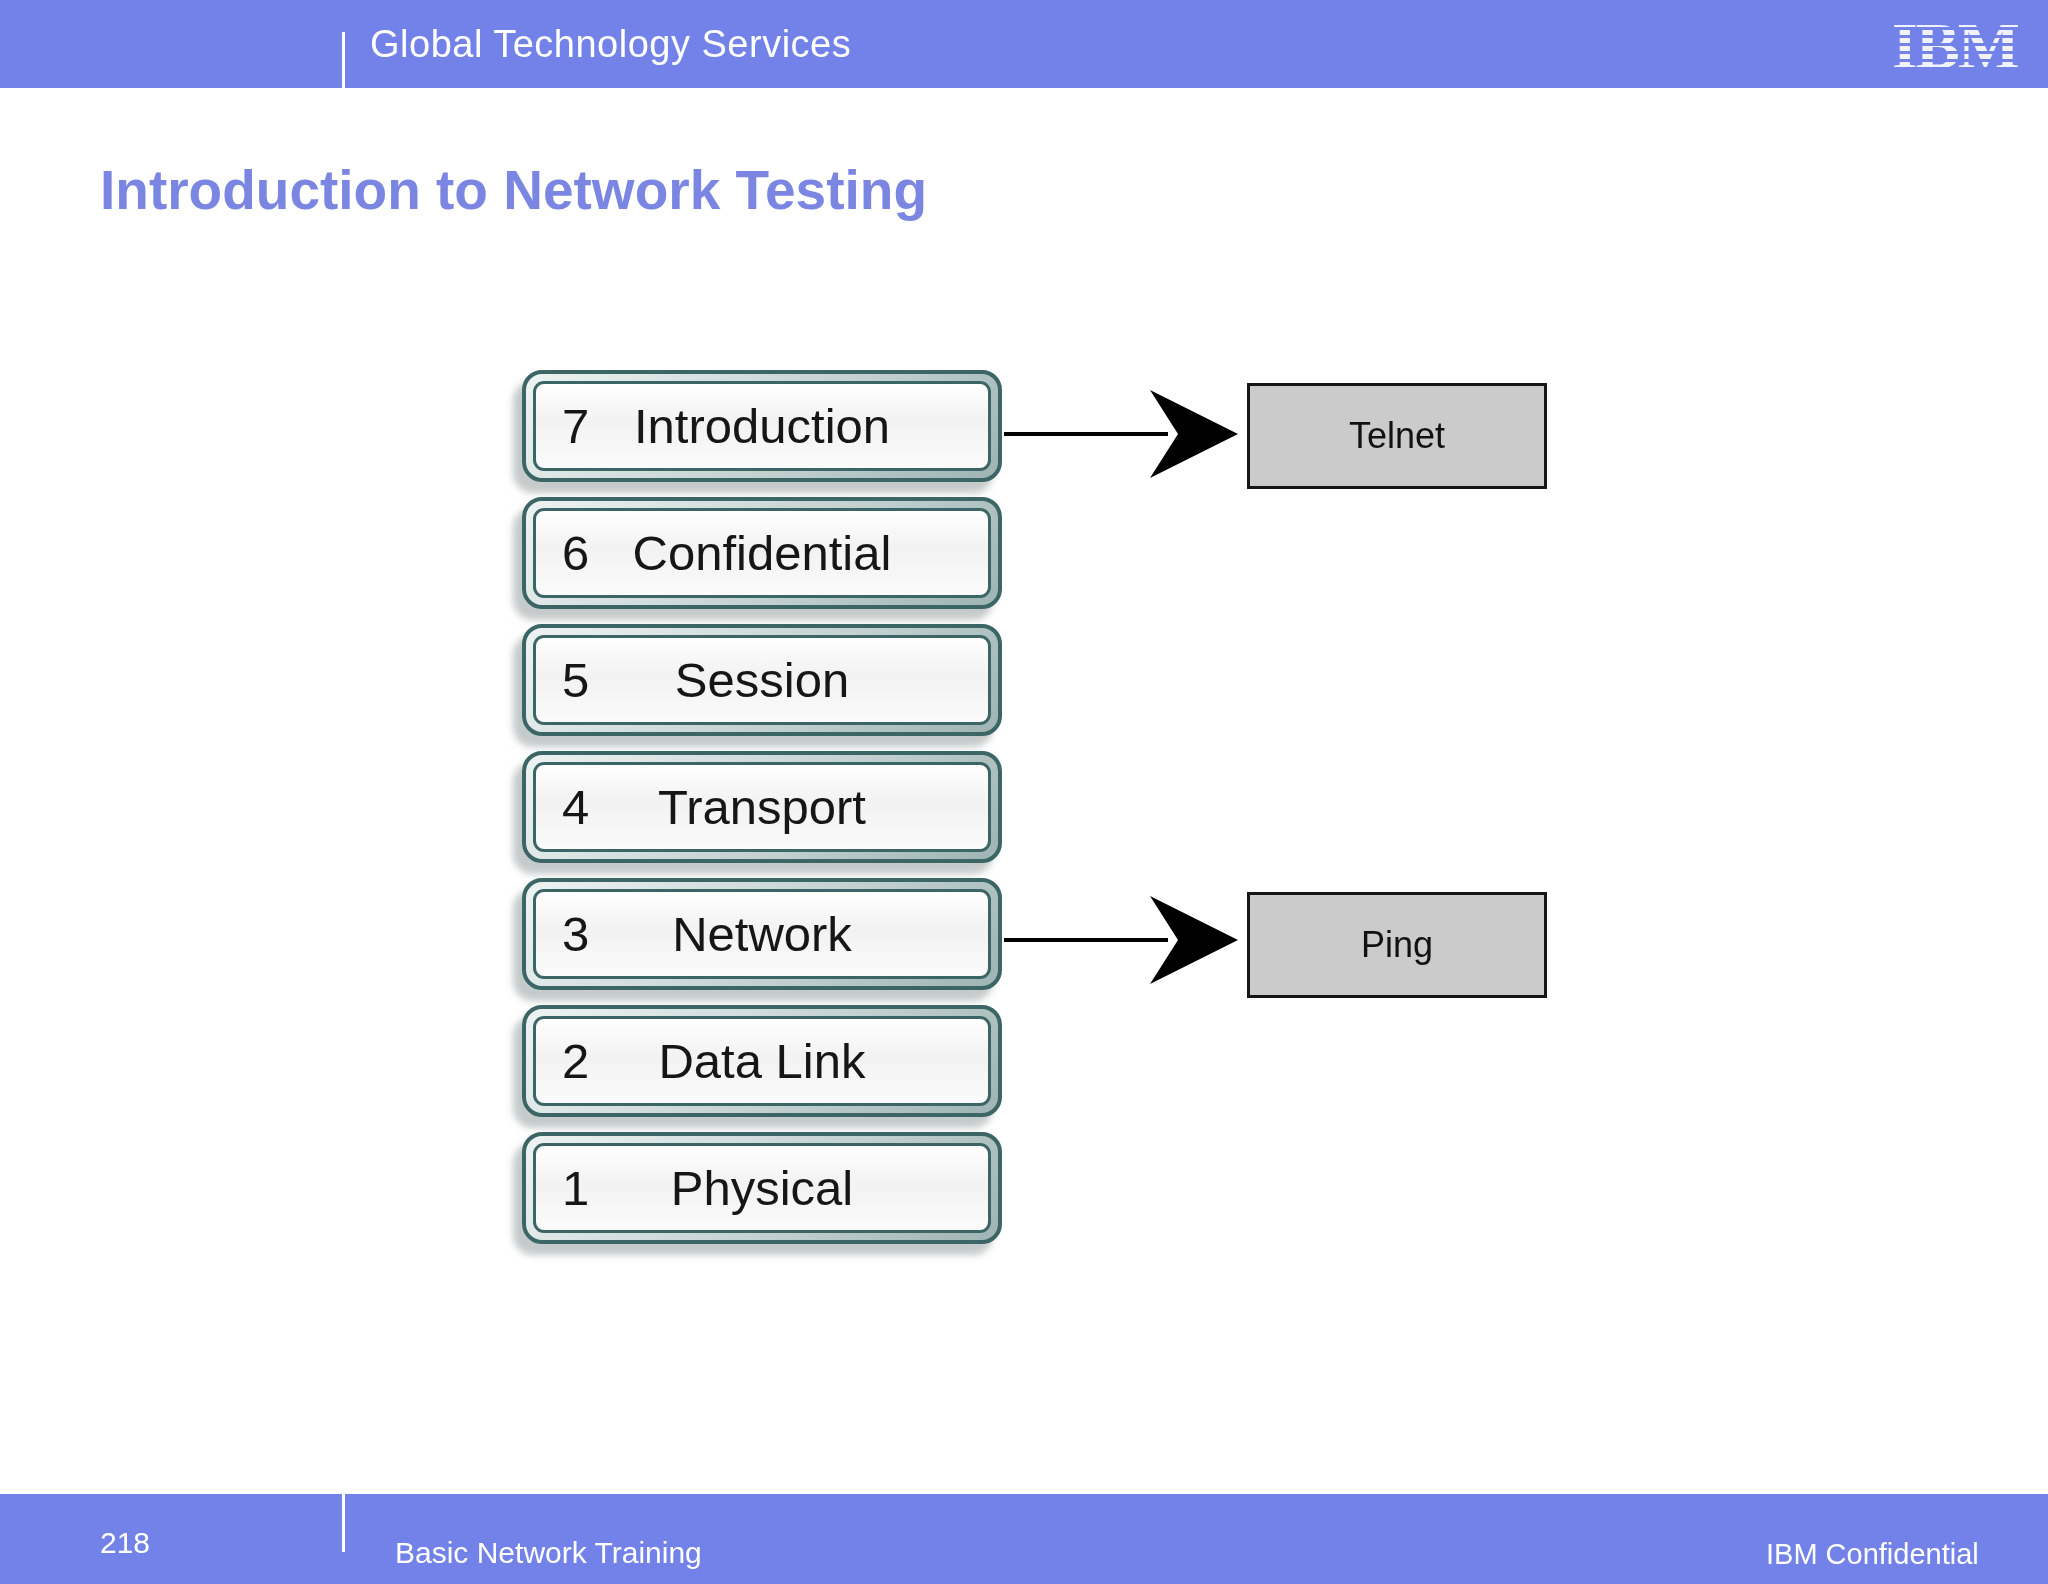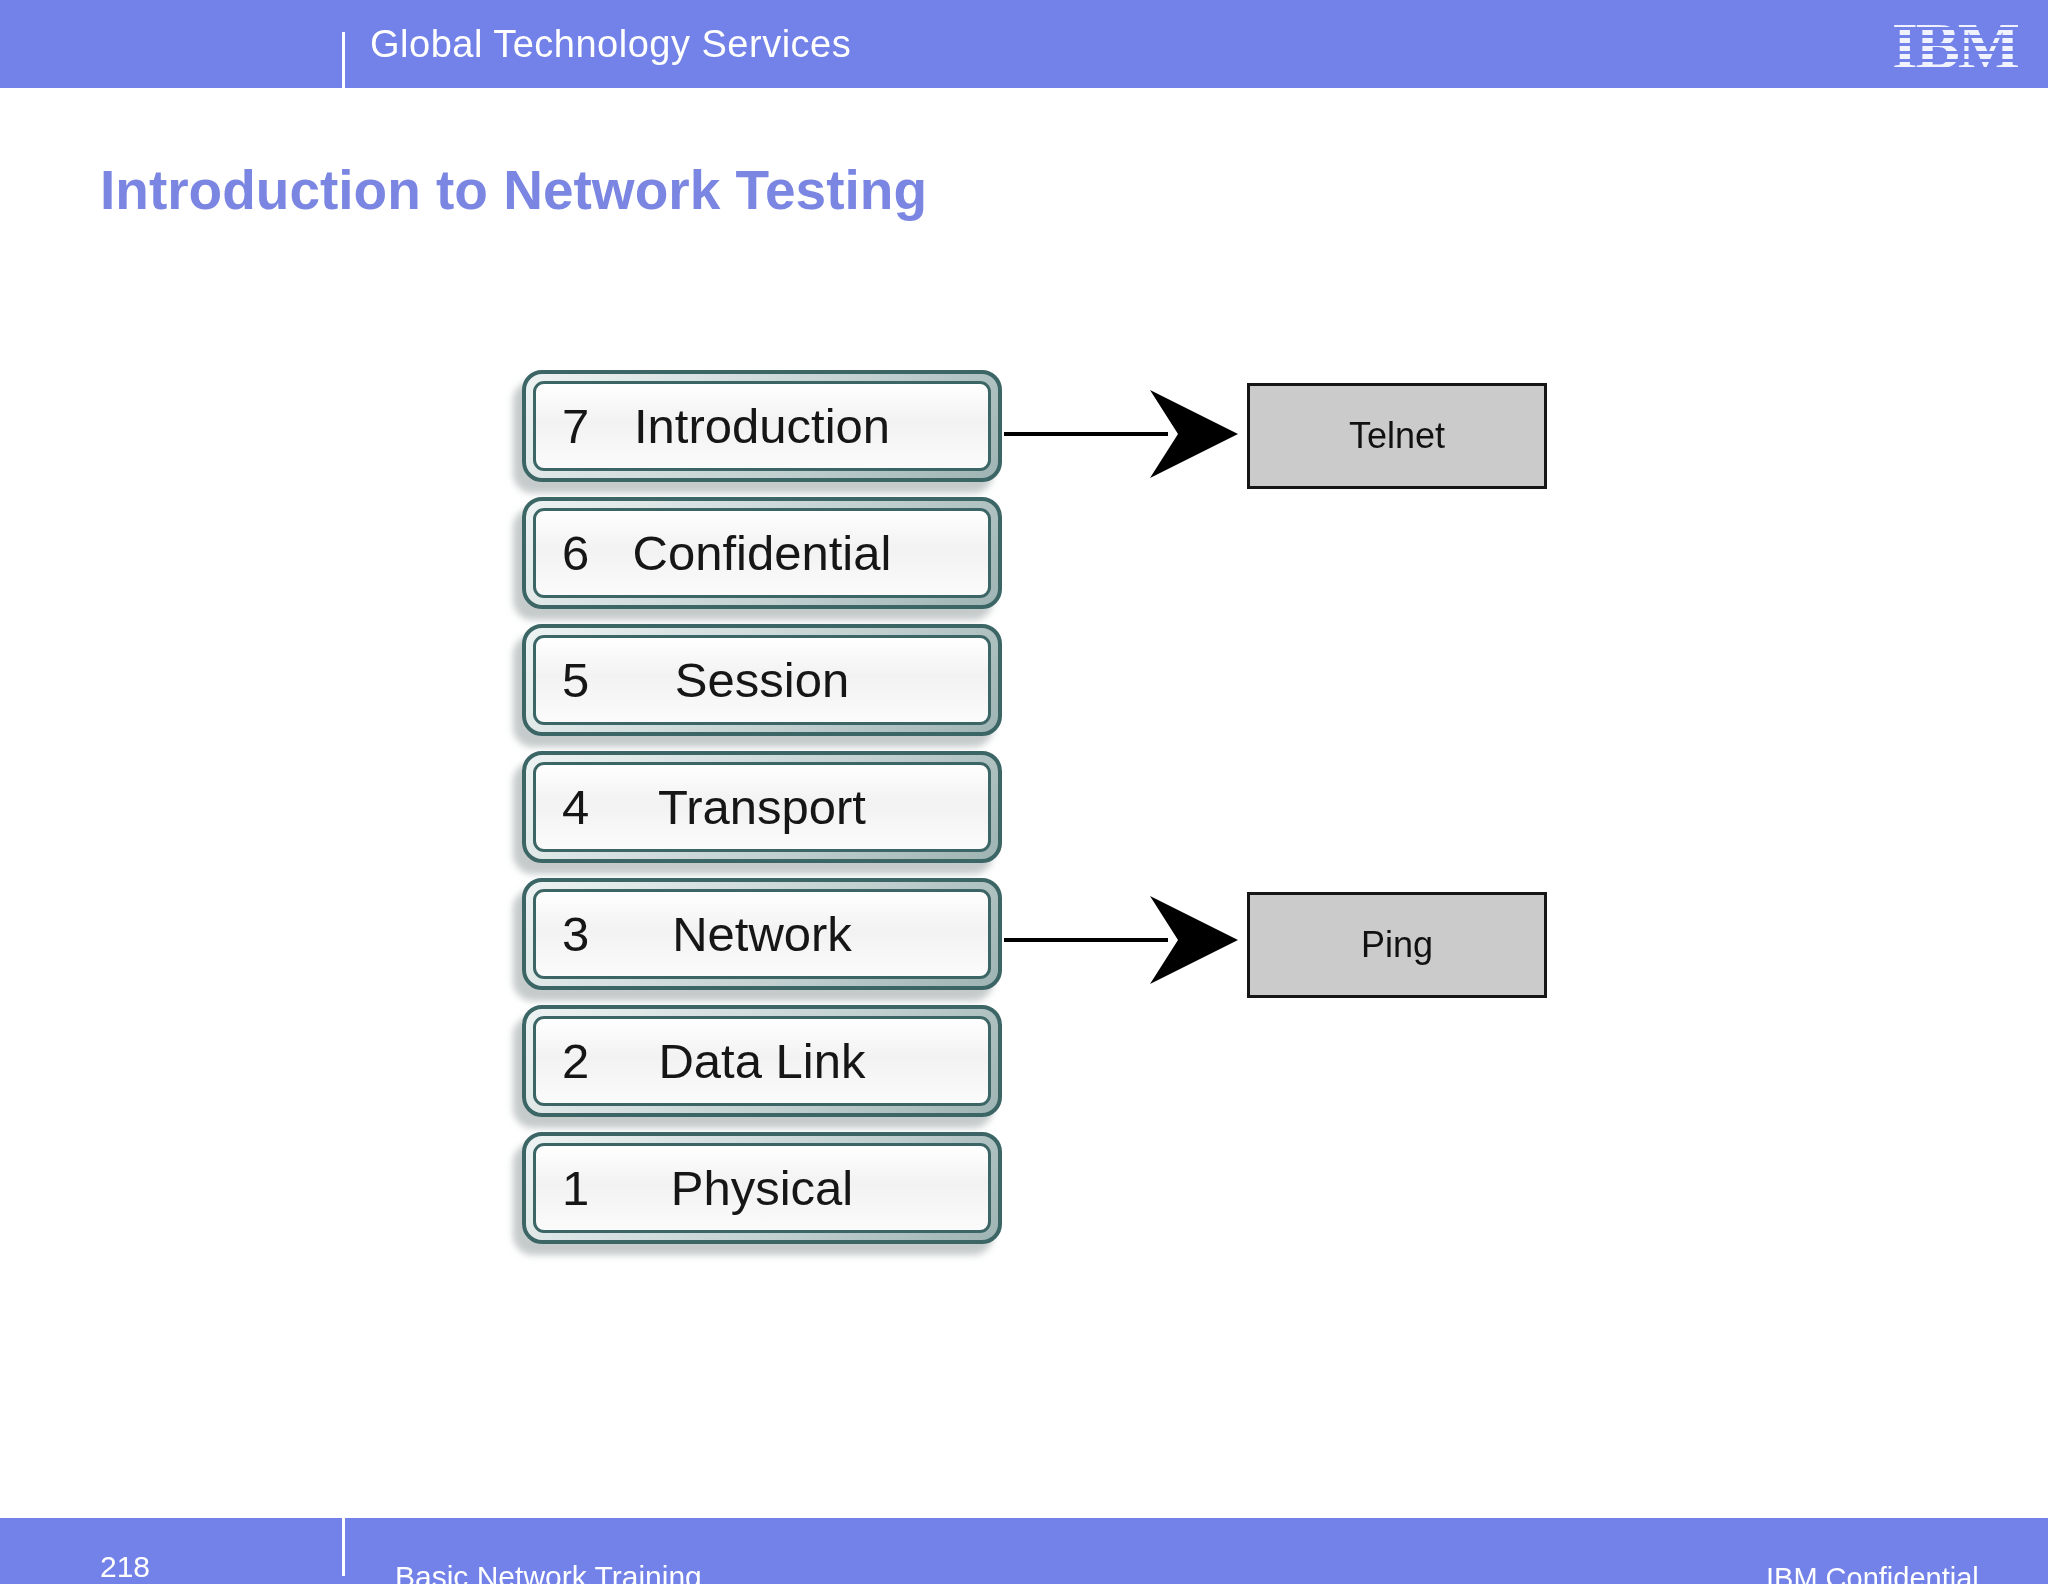--- a/index.html
+++ b/index.html
@@ -80,21 +80,21 @@
   .tool-ping   { left: 1247px; top: 892px; justify-content: center; }
 
   
   .arrow-overlay {
     position: absolute; left: 0; top: 0; width: 2048px; height: 1584px;
     pointer-events: none;
   }
 
   
   .footer-bar {
-    position: absolute; left: 0; bottom: 0; width: 2048px; height: 66px;
+    position: absolute; left: 0; bottom: 0; width: 2048px; height: 90px;
     background: #7282e8;
   }
   .footer-divider {
     position: absolute; left: 342px; top: 0; width: 3px; height: 58px;
     background: #ffffff;
   }
   .footer-page {
     position: absolute; left: 100px; top: 32px;
     color: #ffffff; font-size: 30px;
   }

